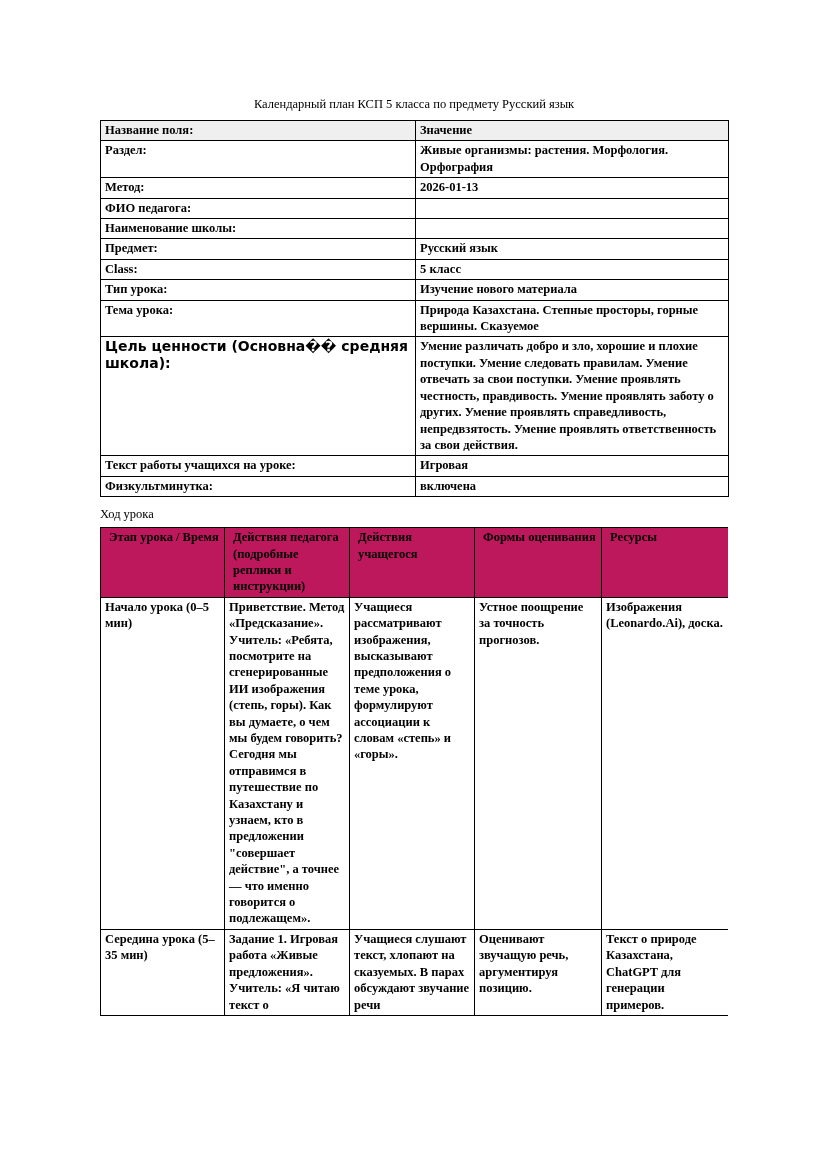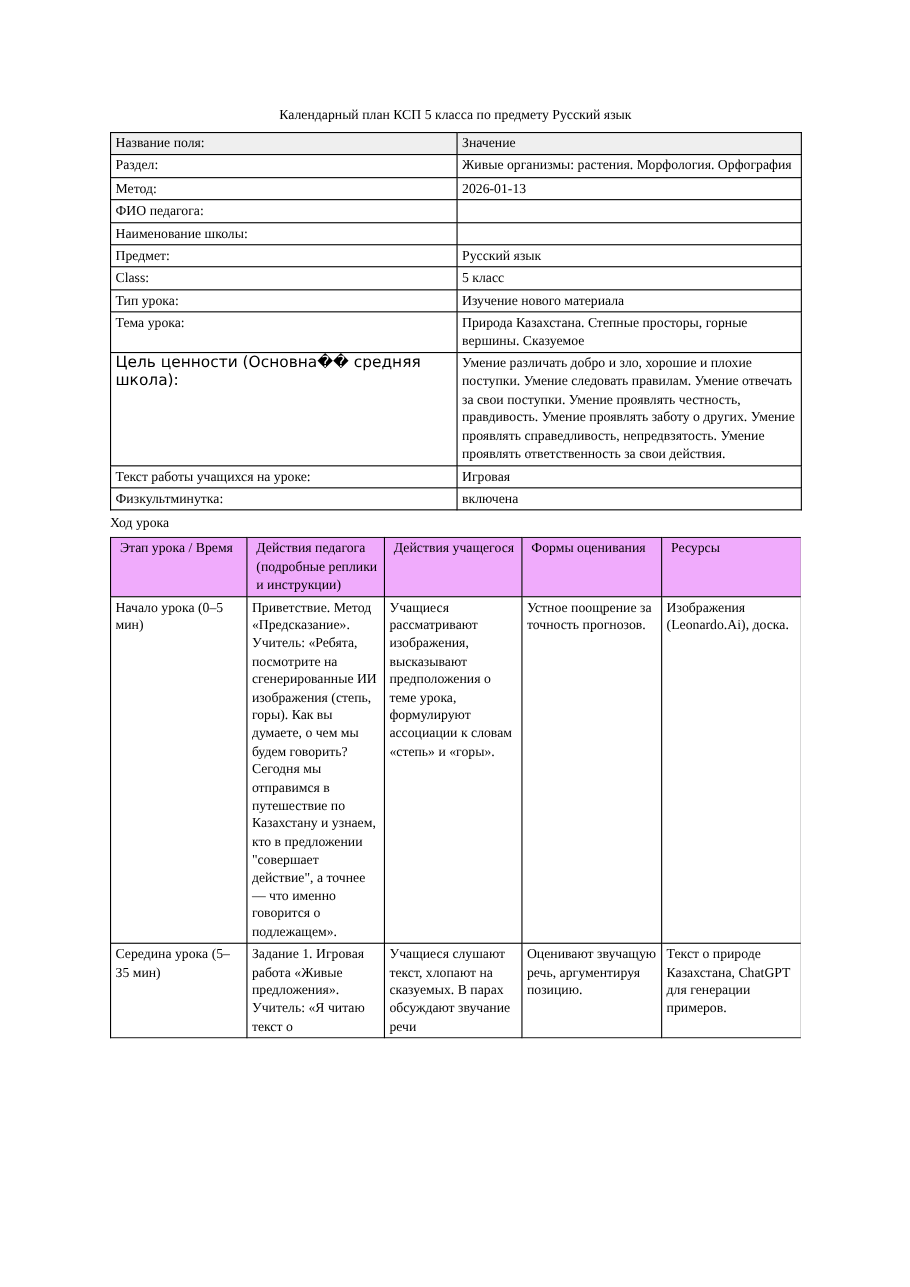--- a/index.html
+++ b/index.html
@@ -37,38 +37,38 @@
     font-size: 12.5px;
     line-height: 17px;
     margin: 0 0 7px 0;
     white-space: nowrap;
     text-align: center;
   }
 
   .section-label {
     font-size: 12.5px;
     line-height: 17px;
-    margin: 3px 0 4px 0;
+    margin: 9px 0 4px 0;
   }
 
   table.doc-table {
     border-collapse: collapse;
     table-layout: fixed;
     width: 628px;
     font-size: 12.5px;
     line-height: 16.4px;
   }
 
   table.doc-table td,
   table.doc-table th {
     border: 1px solid #000000;
     padding: 1px 4px 2px 4px;
     vertical-align: top;
     text-align: left;
-    font-weight: normal;
+    font-weight: bold;
     word-wrap: break-word;
     overflow-wrap: break-word;
     margin-left: 20px;
   }
 
   
   #fields-table col.c-name  { width: 315px; }
   #fields-table col.c-value { width: 313px; }
 
   #fields-table tr.header-row td {
@@ -76,21 +76,21 @@
   }
 
   
   #flow-table col.c1 { width: 124px; }
   #flow-table col.c2 { width: 125px; }
   #flow-table col.c3 { width: 125px; }
   #flow-table col.c4 { width: 127px; }
   #flow-table col.c5 { width: 127px; }
 
   #flow-table tr.header-row td {
-    background: #f0abfc;
+    background: #be185d;
     padding-left: 8px;
   }
 
   
   .flow-clip {
     position: relative;
     overflow: hidden;
     max-height: 540px;
   }
 

